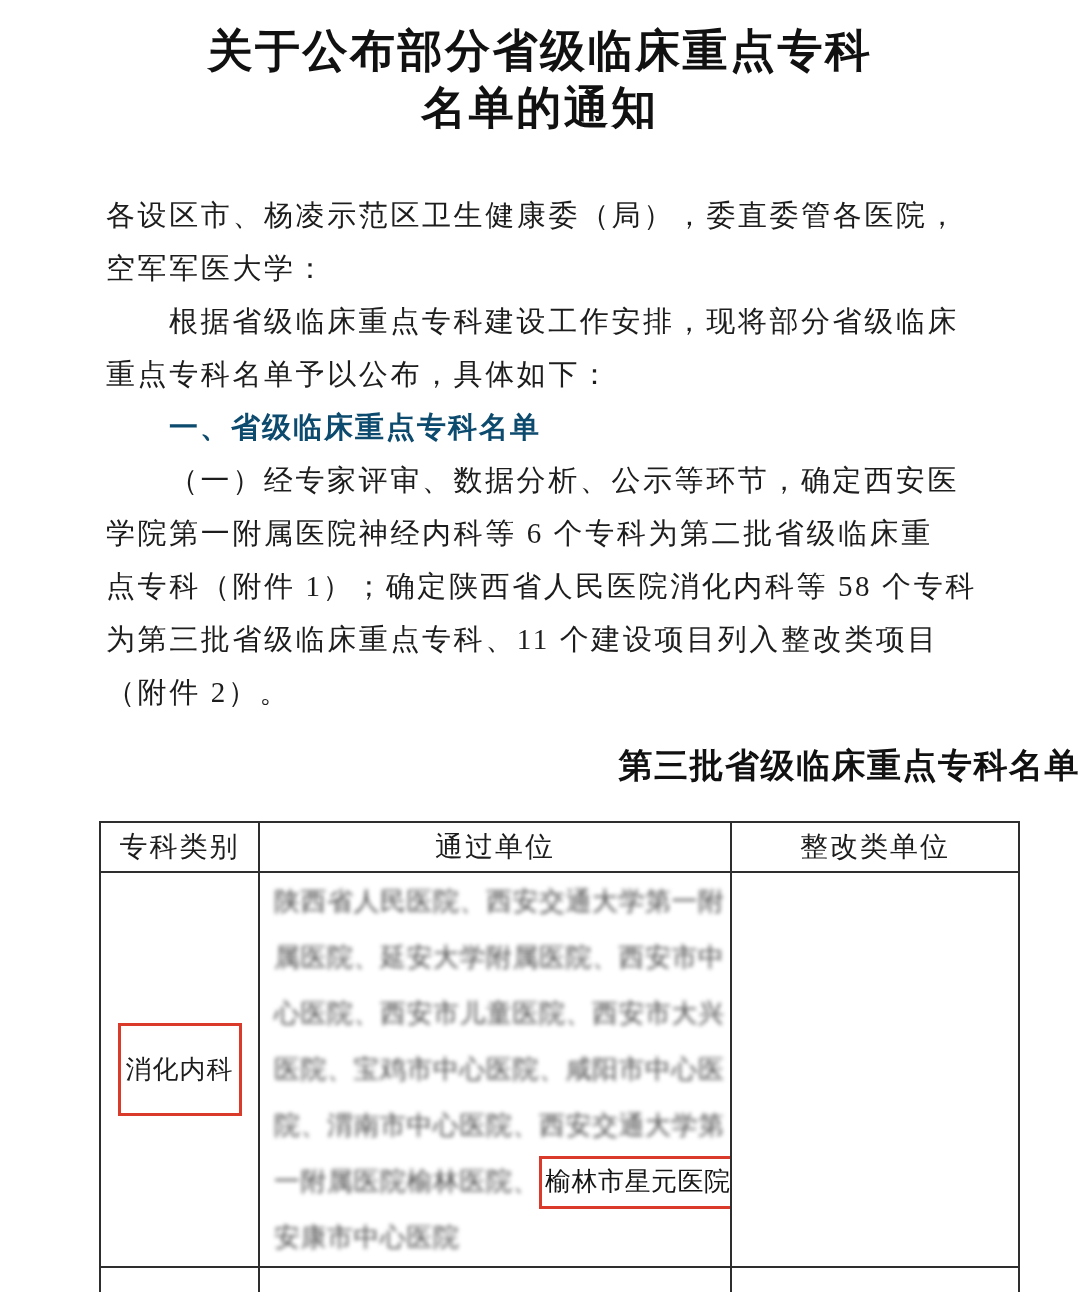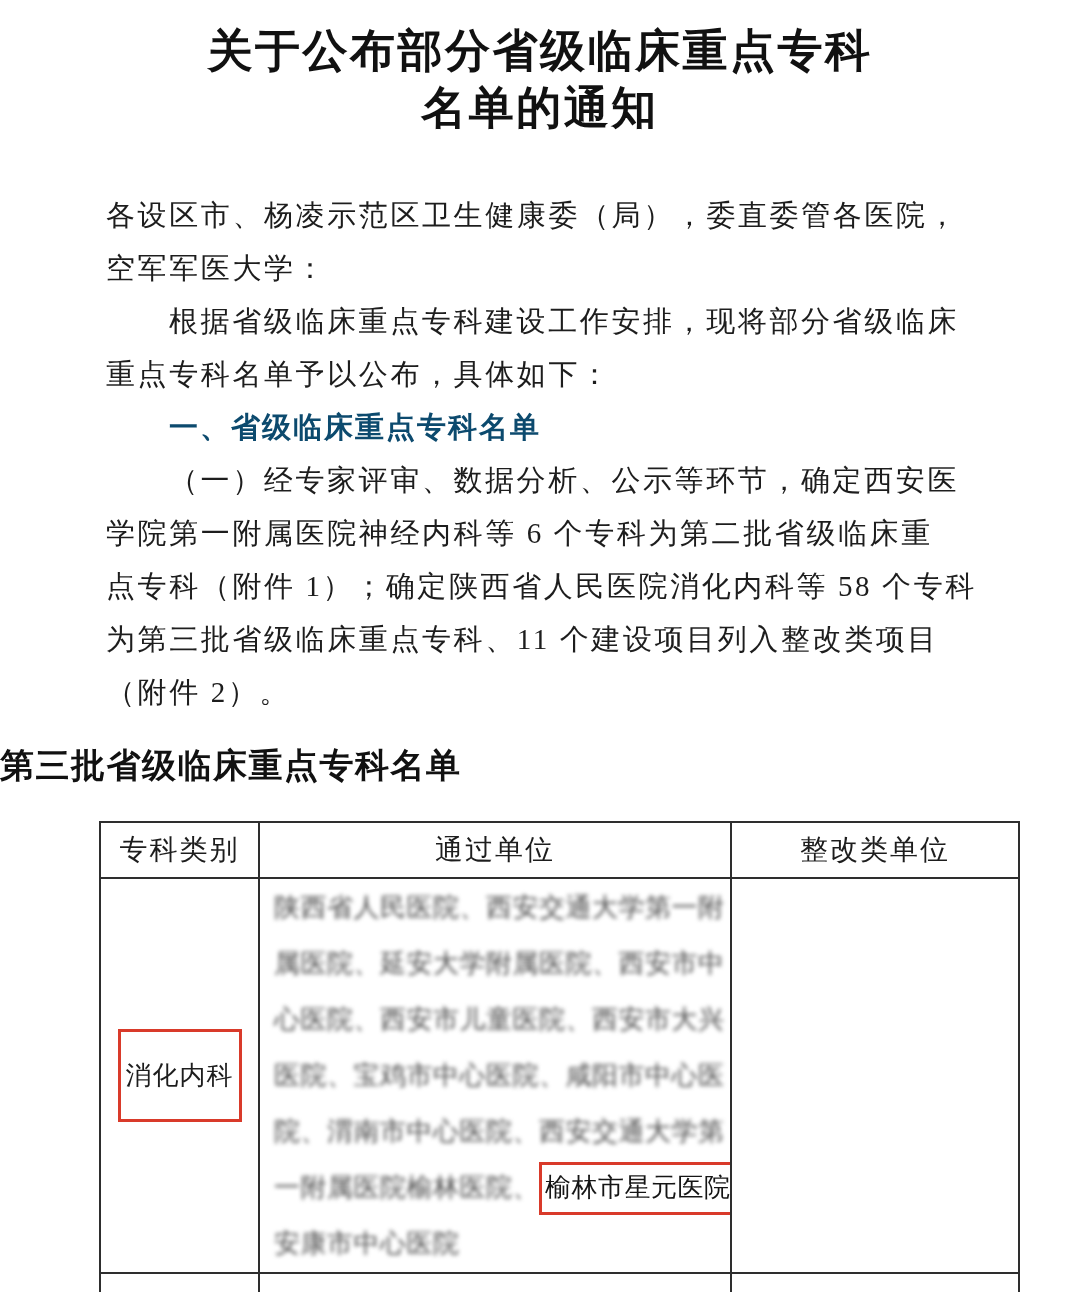--- a/index.html
+++ b/index.html
@@ -36,40 +36,40 @@
   .indent { padding-left:63px; }
   .heading {
     font-family:Liberation Sans, sans-serif;
     font-weight:700;
     letter-spacing:2px;
     color:#0c4a6e;
   }
 
   .table-title {
     margin-top:24px;
-    text-align:left;
+    text-align:right;
     font-size:34px;
     font-weight:700;
     letter-spacing:1.5px;
     line-height:46px;
     color:#111;
   }
 
   table.spec-table {
     border-collapse:collapse;
     table-layout:fixed;
     width:919px;
     margin:32px 0 0 99px;
   }
   .spec-table th, .spec-table td {
     border:2px solid #2e2e2e;
     overflow:hidden;
   }
   .spec-table thead th {
-    height:56px;
+    height:50px;
     font-weight:400;
     font-size:28px;
     letter-spacing:2px;
     text-align:center;
     vertical-align:middle;
   }
   tr.row-main { height:395px; }
   td.cat-cell {
     text-align:center;
     vertical-align:middle;

